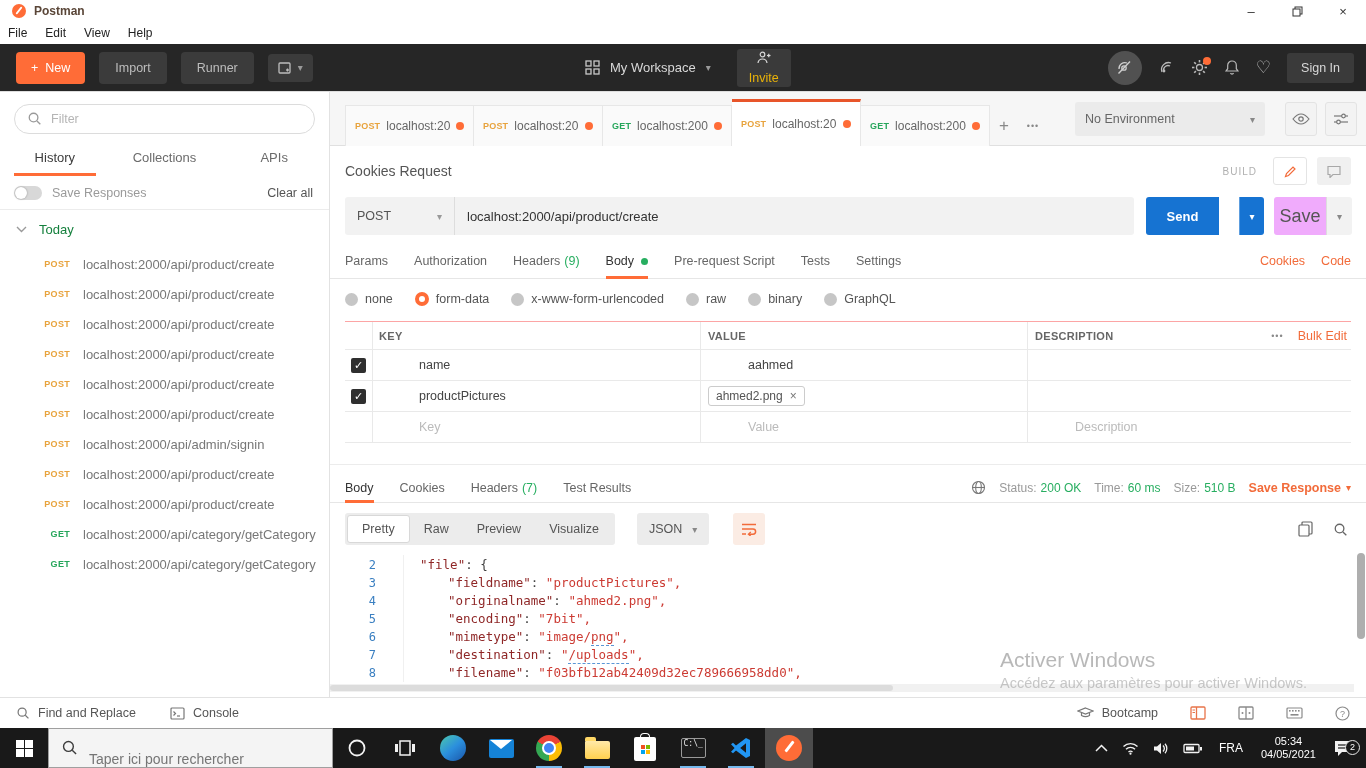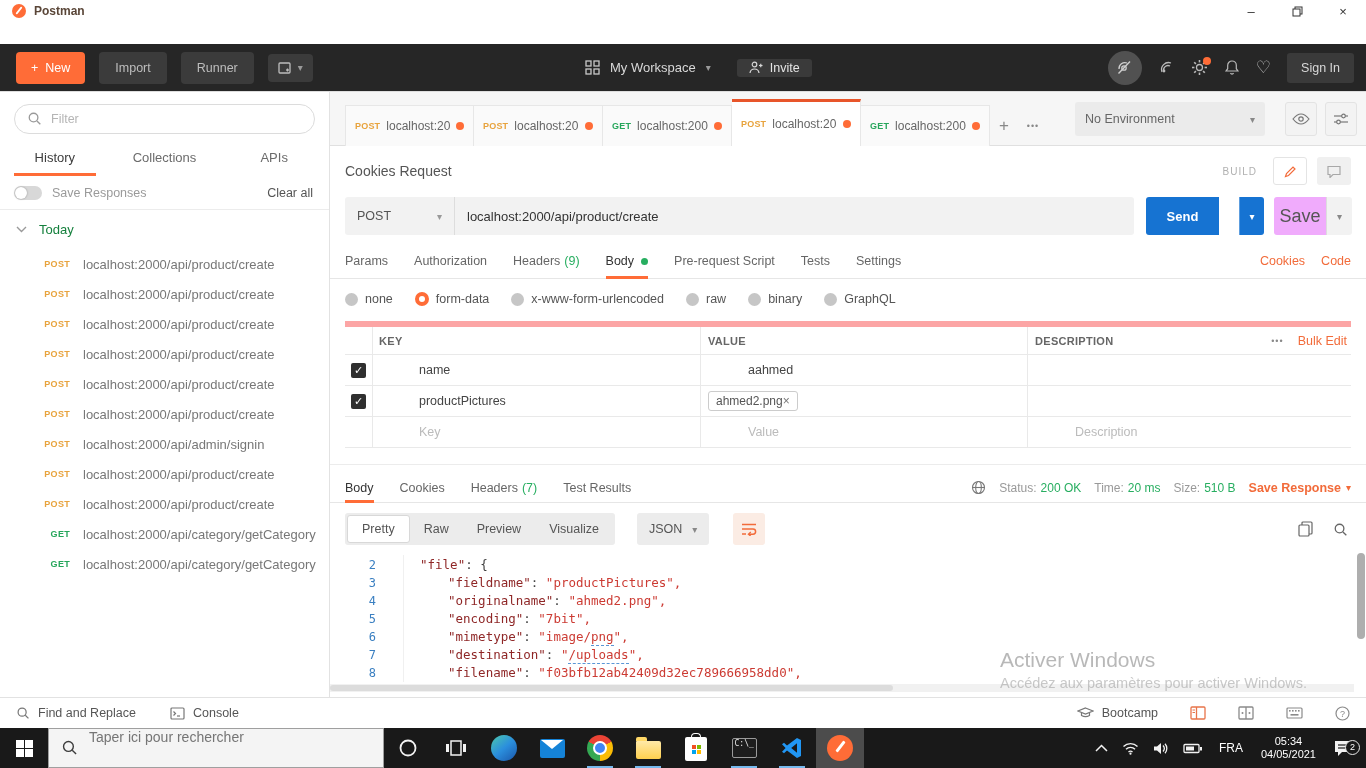--- a/index.html
+++ b/index.html
@@ -18,21 +18,21 @@
   .menubar span { font-size:12px; color:#222; }
 
   
   .appheader { position:absolute; top:44px; left:0; right:0; height:47px; background:#262626; display:flex; align-items:center; }
   .btn-new { display:flex; align-items:center; gap:7px; background:#ff6c37; color:#fff; border-radius:4px; padding:9px 15px; font-size:12.5px; margin-left:16px; }
   .btn-hdr { background:#3b3b3b; color:#bdbdbd; border-radius:4px; padding:9px 16px; font-size:12.5px; margin-left:14px; }
   .btn-hdr-ic { background:#3b3b3b; color:#bdbdbd; border-radius:4px; padding:7px 10px; margin-left:14px; display:flex; align-items:center; gap:5px; }
   .hdr-center { position:absolute; left:585px; display:flex; align-items:center; gap:10px; }
   .hdr-center .ws-label { color:#d8d8d8; font-size:13px; }
   .hdr-caret { color:#9a9a9a; font-size:10px; }
-  .btn-invite { display:flex; align-items:center; gap:7px; background:#3a3a3a; border-radius:3px; padding:2px 12px; color:#e5e5e5; font-size:12.5px; margin-left:16px; }
+  .btn-invite { display:flex; align-items:center; gap:7px; background:#3a3a3a; border-radius:3px; padding:2px 12px; color:#eab308; font-size:12.5px; margin-left:16px;flex-direction:column; }
   .hdr-right { position:absolute; right:12px; display:flex; align-items:center; gap:16px; }
   .hdr-ic { color:#b9b9b9; display:flex; align-items:center; justify-content:center; position:relative; }
   .hdr-ic.circled { width:34px; height:34px; border-radius:50%; background:#515151; }
   .gear-dot { position:absolute; top:-2px; right:-3px; width:8px; height:8px; border-radius:50%; background:#ff6c37; }
   .heart-glyph { font-size:17px; line-height:1; }
   .btn-signin { background:#3a3a3a; border-radius:3px; padding:8px 14px; color:#d8d8d8; font-size:12.5px; }
 
   
   .sidebar { position:absolute; top:91px; left:0; width:330px; height:606px; background:#fff; border-right:1px solid #e2e2e2; border-top:1px solid #dedede; }
   .filter-wrap { position:relative; margin:12px 14px 8px 14px; }
@@ -104,35 +104,35 @@
   .cnt-green { color:#27ae60; margin-left:4px; }
   .dot-green { width:7px; height:7px; border-radius:50%; background:#27ae60; margin-left:7px; }
   .req-links { margin-left:auto; display:flex; align-items:center; gap:16px; }
   .lnk-orange { color:#f26b3a; font-size:12.5px; }
 
   .mode-row { position:absolute; top:187px; left:15px; right:15px; height:40px; display:flex; align-items:center; gap:22px; }
   .mode { display:flex; align-items:center; gap:7px; font-size:12.5px; color:#555; }
   .radio { width:13px; height:13px; border-radius:50%; background:#c6c6c6; }
   .radio.sel { background:#fff; border:4px solid #ff6c37; width:14px; height:14px; }
 
-  .kv-table { position:absolute; top:229px; left:15px; right:15px; border-top:6px solid #fca5a5; }
+  .kv-table { position:absolute; top:229px; left:15px; right:15px; border-top:1px solid #fca5a5; }
   .kv-row { display:flex; border-bottom:1px solid #e9e9e9; height:31px; align-items:center; }
   .kv-row.hdr { height:28px; }
   .c-check { width:27px; flex:none; display:flex; justify-content:center; }
   .c-key { width:328px; flex:none; padding-left:6px; border-left:1px solid #e9e9e9; align-self:stretch; display:flex; align-items:center; }
   .c-val { width:327px; flex:none; padding-left:7px; border-left:1px solid #e9e9e9; align-self:stretch; display:flex; align-items:center; }
   .c-desc { flex:1; padding-left:7px; border-left:1px solid #e9e9e9; align-self:stretch; display:flex; align-items:center; }
   .col-hd { font-size:11px; color:#666; font-weight:bold; letter-spacing:.3px; }
   .hdr-right-tools { margin-left:auto; display:flex; align-items:center; gap:14px; padding-right:4px; }
   .dots-menu { color:#8a8a8a; font-size:9px; letter-spacing:1px; }
   .bulk-edit { color:#f26b3a; font-size:12.5px; }
   .cbox { width:15px; height:15px; background:#2f2f2f; border-radius:2px; color:#fff; font-size:11px; line-height:15px; text-align:center; }
   .cell-text { font-size:12.5px; color:#444;padding-left:40px; }
   .ph { color:#bbb; }
-  .chip { display:inline-flex; align-items:center; gap:0; border:1px solid #ccc; border-radius:3px; padding:2px 7px; font-size:12px; color:#555; background:#fff; }
+  .chip { display:inline-flex; align-items:center; gap:7px; border:1px solid #ccc; border-radius:3px; padding:2px 7px; font-size:12px; color:#555; background:#fff; }
   .chip .x { color:#777; font-size:12px; }
 
   .sec-divider { position:absolute; top:372px; left:0; right:0; border-bottom:1px solid #ececec; }
 
   .resp-tabs { position:absolute; top:381px; left:0; right:0; height:30px; border-bottom:1px solid #e6e6e6; display:flex; align-items:stretch; padding:0 15px; font-size:12.5px; }
   .resp-meta { margin-left:auto; display:flex; align-items:center; gap:13px; }
   .meta-pair { display:flex; gap:4px; font-size:12px; }
   .meta-lbl { color:#999; }
   .meta-val { color:#27ae60; }
   .save-resp { color:#f26b3a; font-size:12.5px; display:flex; align-items:center; gap:5px; font-weight:bold; }
@@ -165,21 +165,21 @@
   .wm2 { font-size:14.5px; color:rgba(160,160,160,.58); margin-top:3px; }
 
   
   .app-footer { position:absolute; top:697px; left:0; right:0; height:31px; background:#fff; border-top:1px solid #e2e2e2; display:flex; align-items:center; padding:0 16px; }
   .foot-item { display:flex; align-items:center; gap:8px; color:#555; font-size:12.5px; margin-right:34px; }
   .foot-right { margin-left:auto; display:flex; align-items:center; gap:32px; color:#777;justify-content:space-between; }
 
   
   .taskbar { position:absolute; top:728px; left:0; right:0; height:40px; background:#191919; display:flex; align-items:stretch; }
   .tb-start { width:48px; display:flex; align-items:center; justify-content:center; }
-  .tb-search { position:relative; width:336px; background:#f4f4f4; border:1px solid #9f9f9f; display:flex; align-items:flex-start; }
+  .tb-search { position:relative; width:285px; background:#f4f4f4; border:1px solid #9f9f9f; display:flex; align-items:flex-end; }
   .tb-search input { border:none; outline:none; background:transparent; font-size:14px; color:#444; width:100%; padding-left:40px; font-family:inherit; }
   .tb-search .s-ic { position:absolute; left:12px; top:10px; color:#3c3c3c; }
   .tb-cell { width:48px; display:flex; align-items:center; justify-content:center; position:relative; }
   .tb-cell.active-app { background:#4c4c4c; }
   .tb-under { position:absolute; bottom:0; left:11px; right:11px; height:2px; background:#76b9ed; }
   .tray { margin-left:auto; display:flex; align-items:center; color:#fff; }
   .tray-ic { padding:0 7px; display:flex; align-items:center; }
   .tray-lang { font-size:12px; padding:0 9px; }
   .tray-clock { text-align:center; font-size:11px; line-height:13px; padding:0 9px; }
   .tray-notif { position:relative; padding:0 14px 0 8px; display:flex; align-items:center; }
@@ -215,20 +215,26 @@
       <span class="win-btn">
           <svg width="11" height="11" viewBox="0 0 11 11">
             <rect x="3" y="1" width="7" height="7" fill="none" stroke="#333" stroke-width="1"></rect>
             <rect x="1" y="3" width="7" height="7" fill="#fff" stroke="#333" stroke-width="1"></rect>
           </svg>
         </span>
       <span class="win-btn">×</span>
     </div>
   </div>
 
+  <div class="menubar">
+    <span>File</span>
+    <span>Edit</span>
+    <span>View</span>
+    <span>Help</span>
+  </div>
 
   <div class="appheader">
     <div class="btn-new">
       <span>+</span>
       <span>New</span>
     </div>
     <div class="btn-hdr">Import</div>
     <div class="btn-hdr">Runner</div>
     <div class="btn-hdr-ic">
       <svg width="15" height="14" viewBox="0 0 15 14">
@@ -583,21 +589,21 @@
             <circle cx="7.5" cy="7.5" r="6" fill="none" stroke="#777" stroke-width="1.1"></circle>
             <ellipse cx="7.5" cy="7.5" rx="2.8" ry="6" fill="none" stroke="#777" stroke-width="1.1"></ellipse>
             <line x1="1.5" y1="7.5" x2="13.5" y2="7.5" stroke="#777" stroke-width="1.1"></line>
           </svg>
         <span class="meta-pair">
             <span class="meta-lbl">Status:</span>
             <span class="meta-val">200 OK</span>
           </span>
         <span class="meta-pair">
             <span class="meta-lbl">Time:</span>
-            <span class="meta-val">20 ms</span>
+            <span class="meta-val">60 ms</span>
           </span>
         <span class="meta-pair">
             <span class="meta-lbl">Size:</span>
             <span class="meta-val">510 B</span>
           </span>
         <span class="save-resp">
             <span>Save Response</span>
             <span style="font-size:10px">▾</span>
           </span>
       </span>

